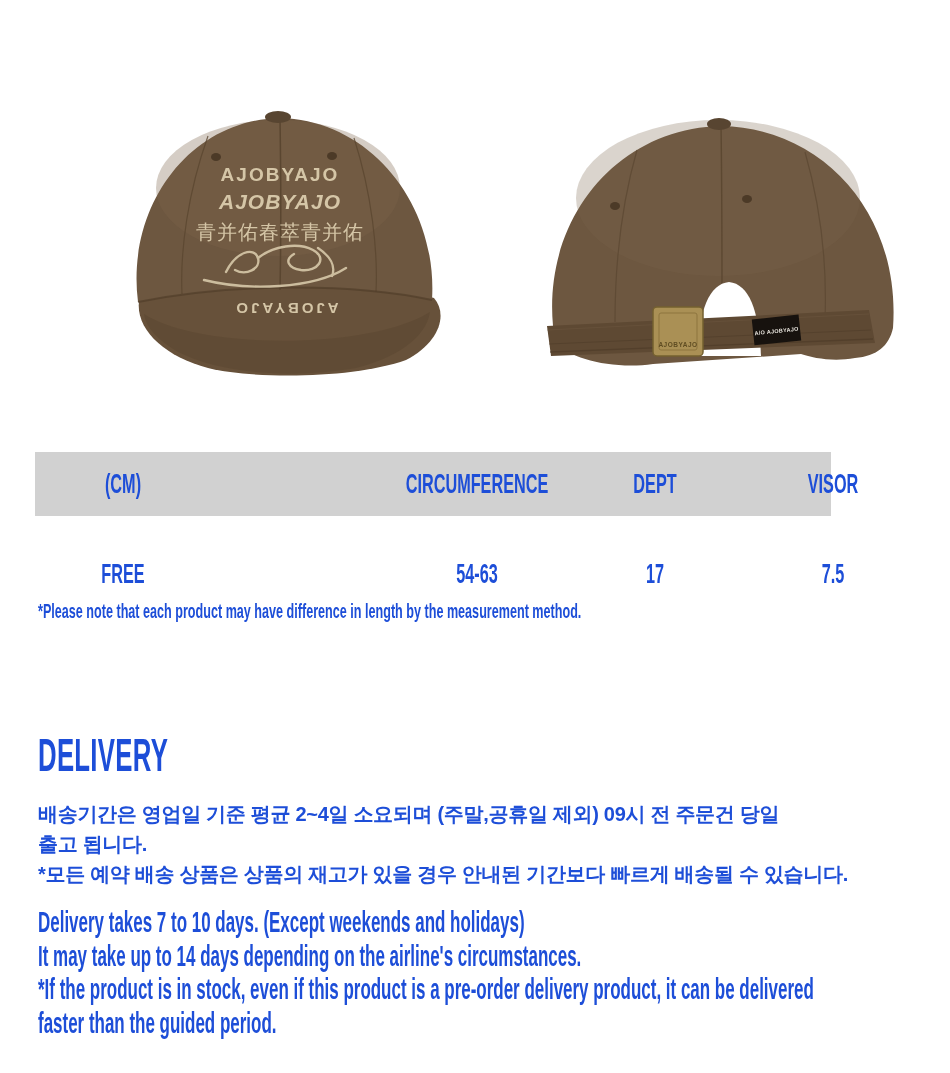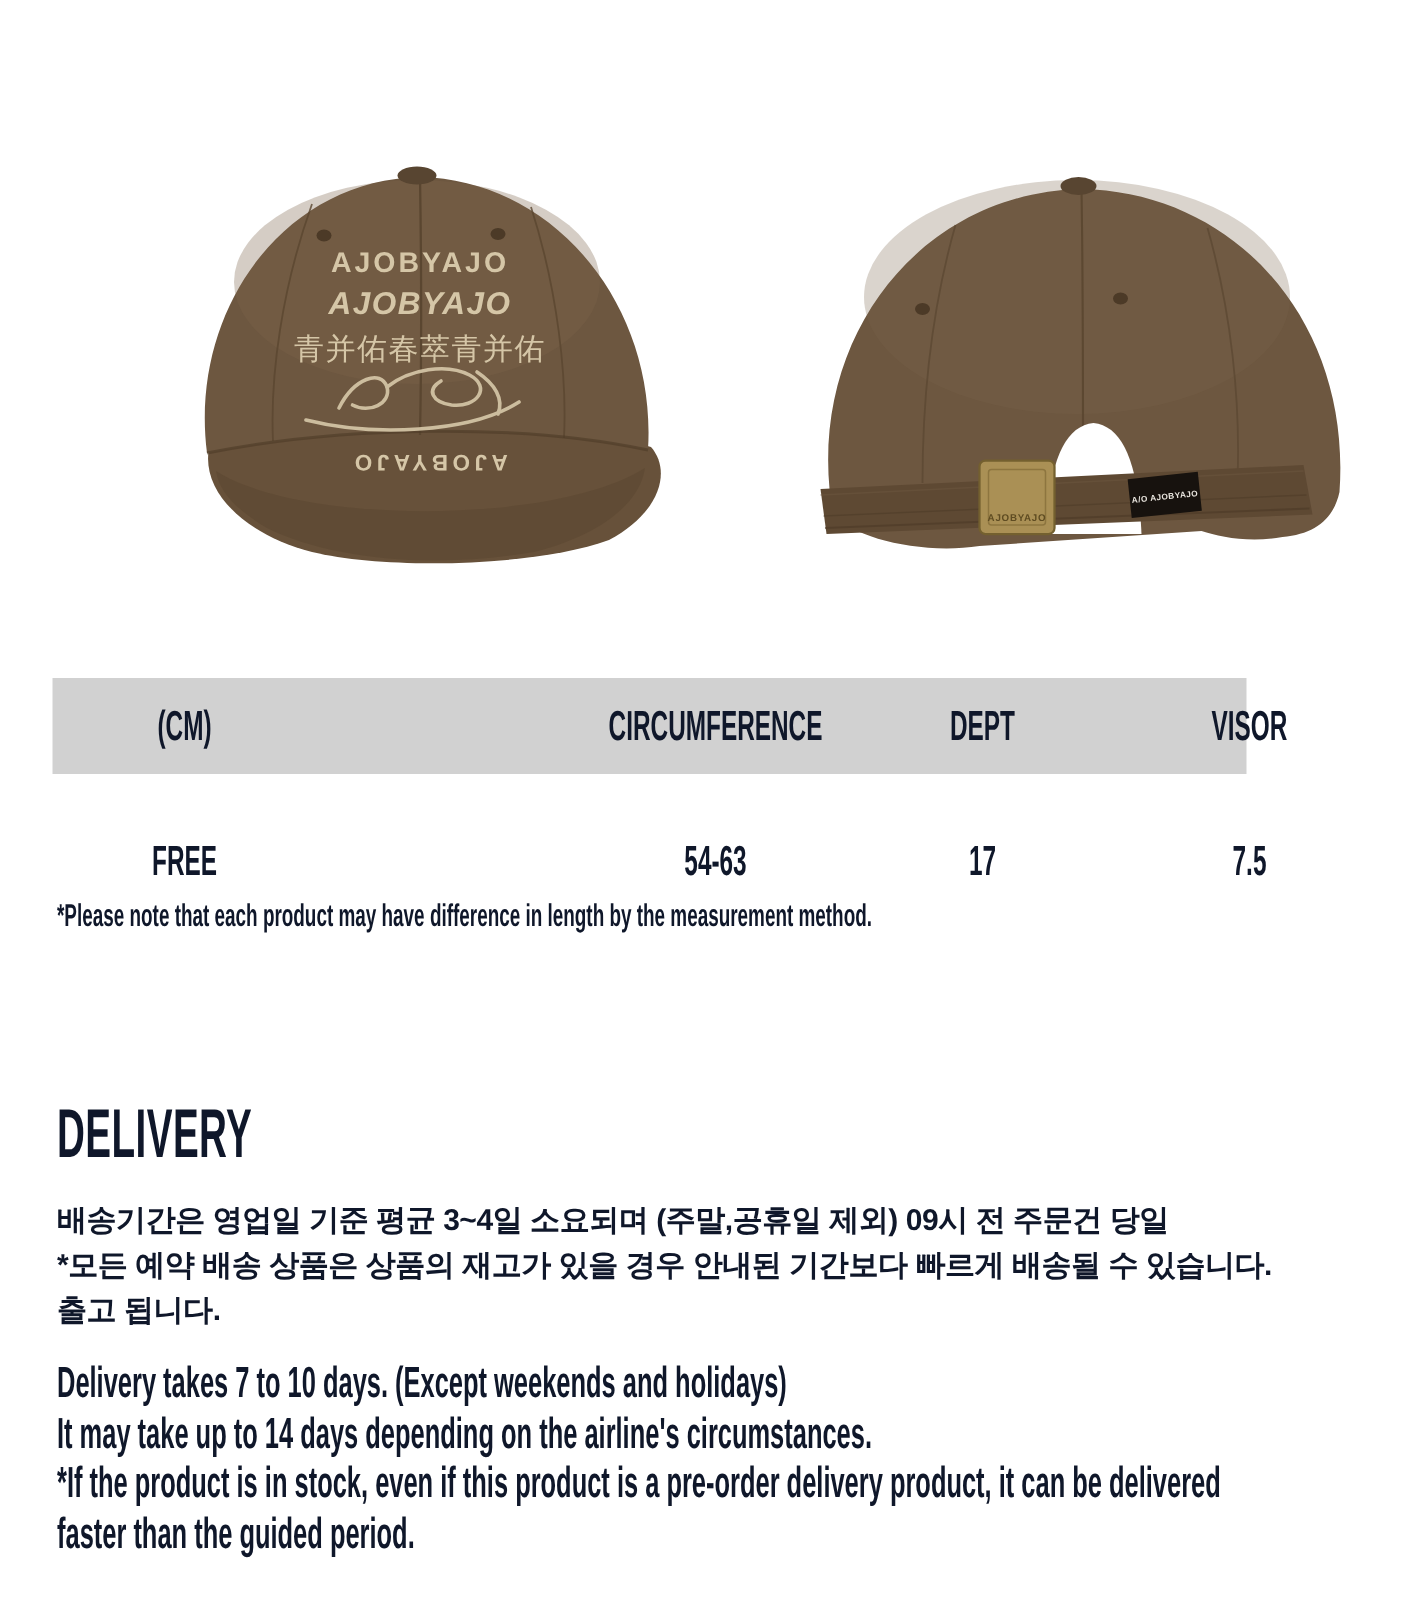--- a/index.html
+++ b/index.html
@@ -1,21 +1,21 @@
 <!DOCTYPE html>
 <html><head>
 <meta charset="utf-8">
 <style>
   html,body{margin:0;padding:0;background:#ffffff;}
   .page{
     position:relative;
     width:950px;height:1073px;
     background:#ffffff;
     font-family:"Liberation Sans", sans-serif;
-    color:#0f172a;
+    color:#1d4ed8;
     overflow:hidden;
   }
   
   .cap-figure{position:absolute;}
   .cap-front{left:108px;top:100px;}
   .cap-back{left:533px;top:106px;}
   .emb{
     font-family:"Liberation Sans", sans-serif;
     fill:#d5c6a7;
     text-anchor:middle;
@@ -160,23 +160,23 @@
     <div class="tcell tc2">54-63</div>
     <div class="tcell tc3">17</div>
     <div class="tcell tc4">7.5</div>
   </div>
 
   <div class="size-note-en">*Please note that each product may have difference in length by the measurement method.</div>
 
   <div class="delivery-heading">DELIVERY</div>
 
   <div class="delivery-ko">
-    <div>배송기간은 영업일 기준 평균 3~4일 소요되며 (주말,공휴일 제외) 09시 전 주문건 당일</div>
+    <div>배송기간은 영업일 기준 평균 2~4일 소요되며 (주말,공휴일 제외) 09시 전 주문건 당일</div>
+    <div>출고 됩니다.</div>
     <div>*모든 예약 배송 상품은 상품의 재고가 있을 경우 안내된 기간보다 빠르게 배송될 수 있습니다.</div>
-    <div>출고 됩니다.</div>
   </div>
 
   <div class="delivery-en">
     <div>Delivery takes 7 to 10 days. (Except weekends and holidays)</div>
     <div>It may take up to 14 days depending on the airline's circumstances.</div>
     <div>*If the product is in stock, even if this product is a pre-order delivery product, it can be delivered</div>
     <div>faster than the guided period.</div>
   </div>
 
 </div>

